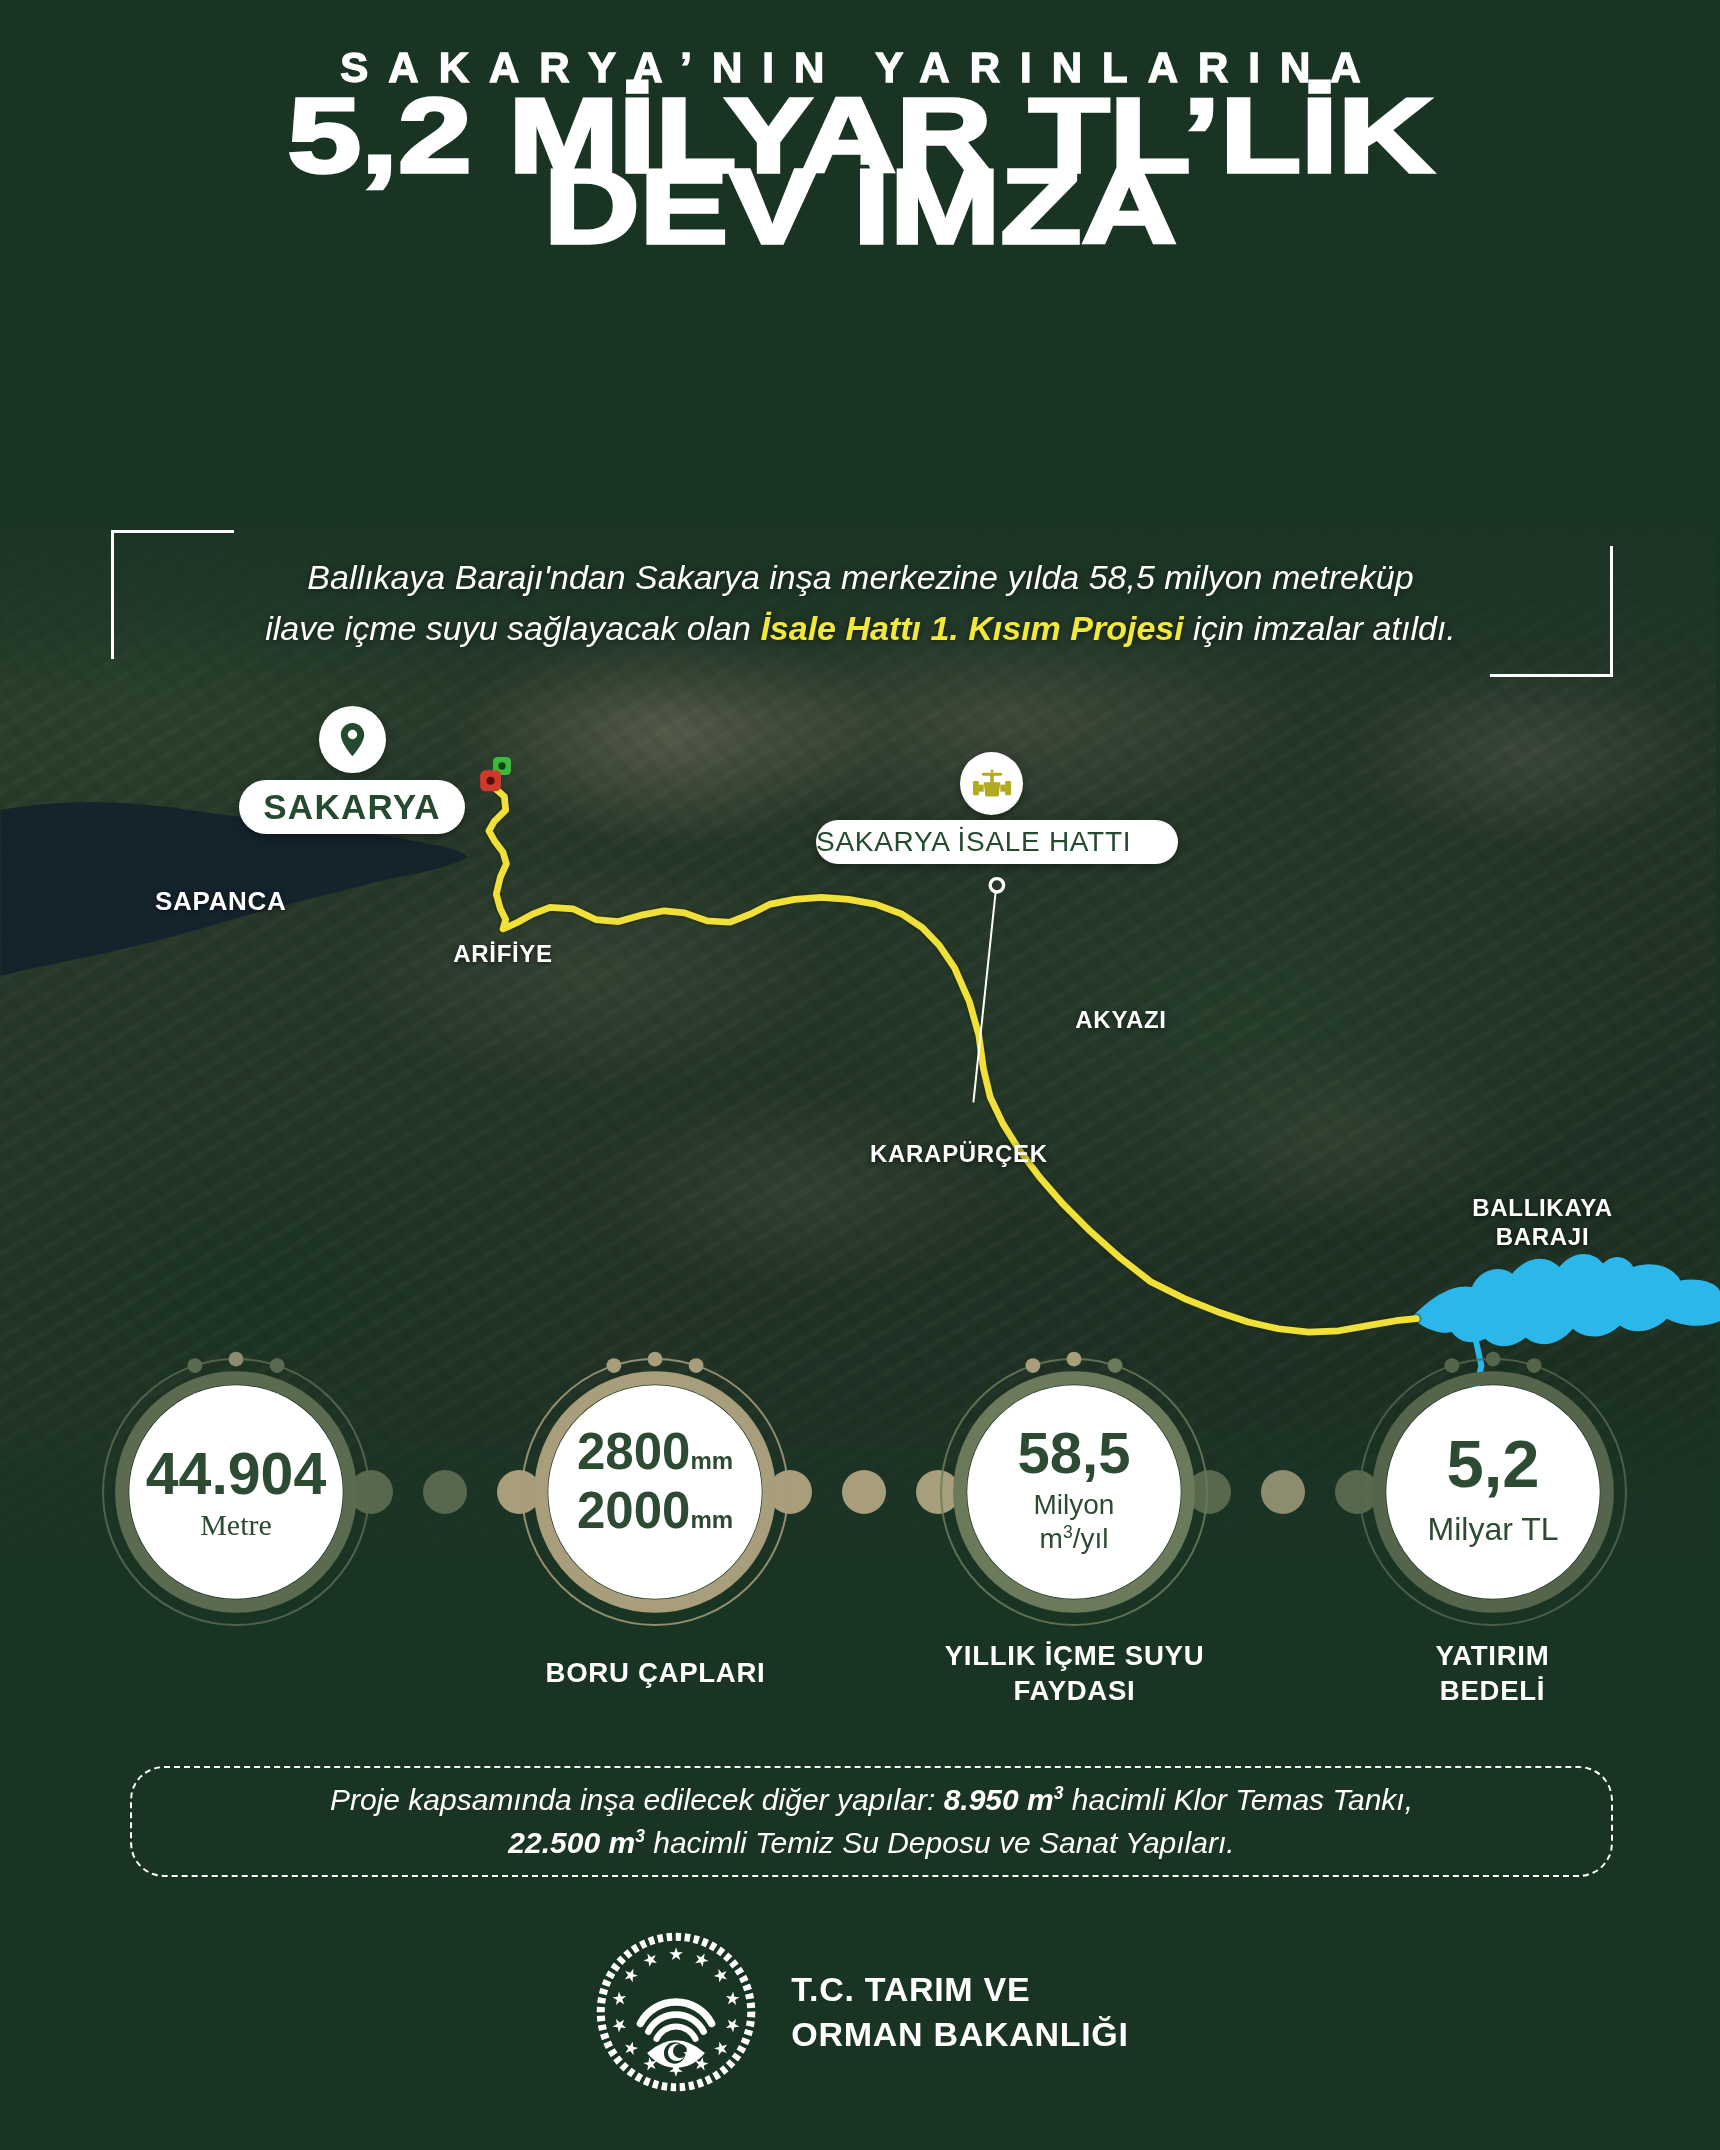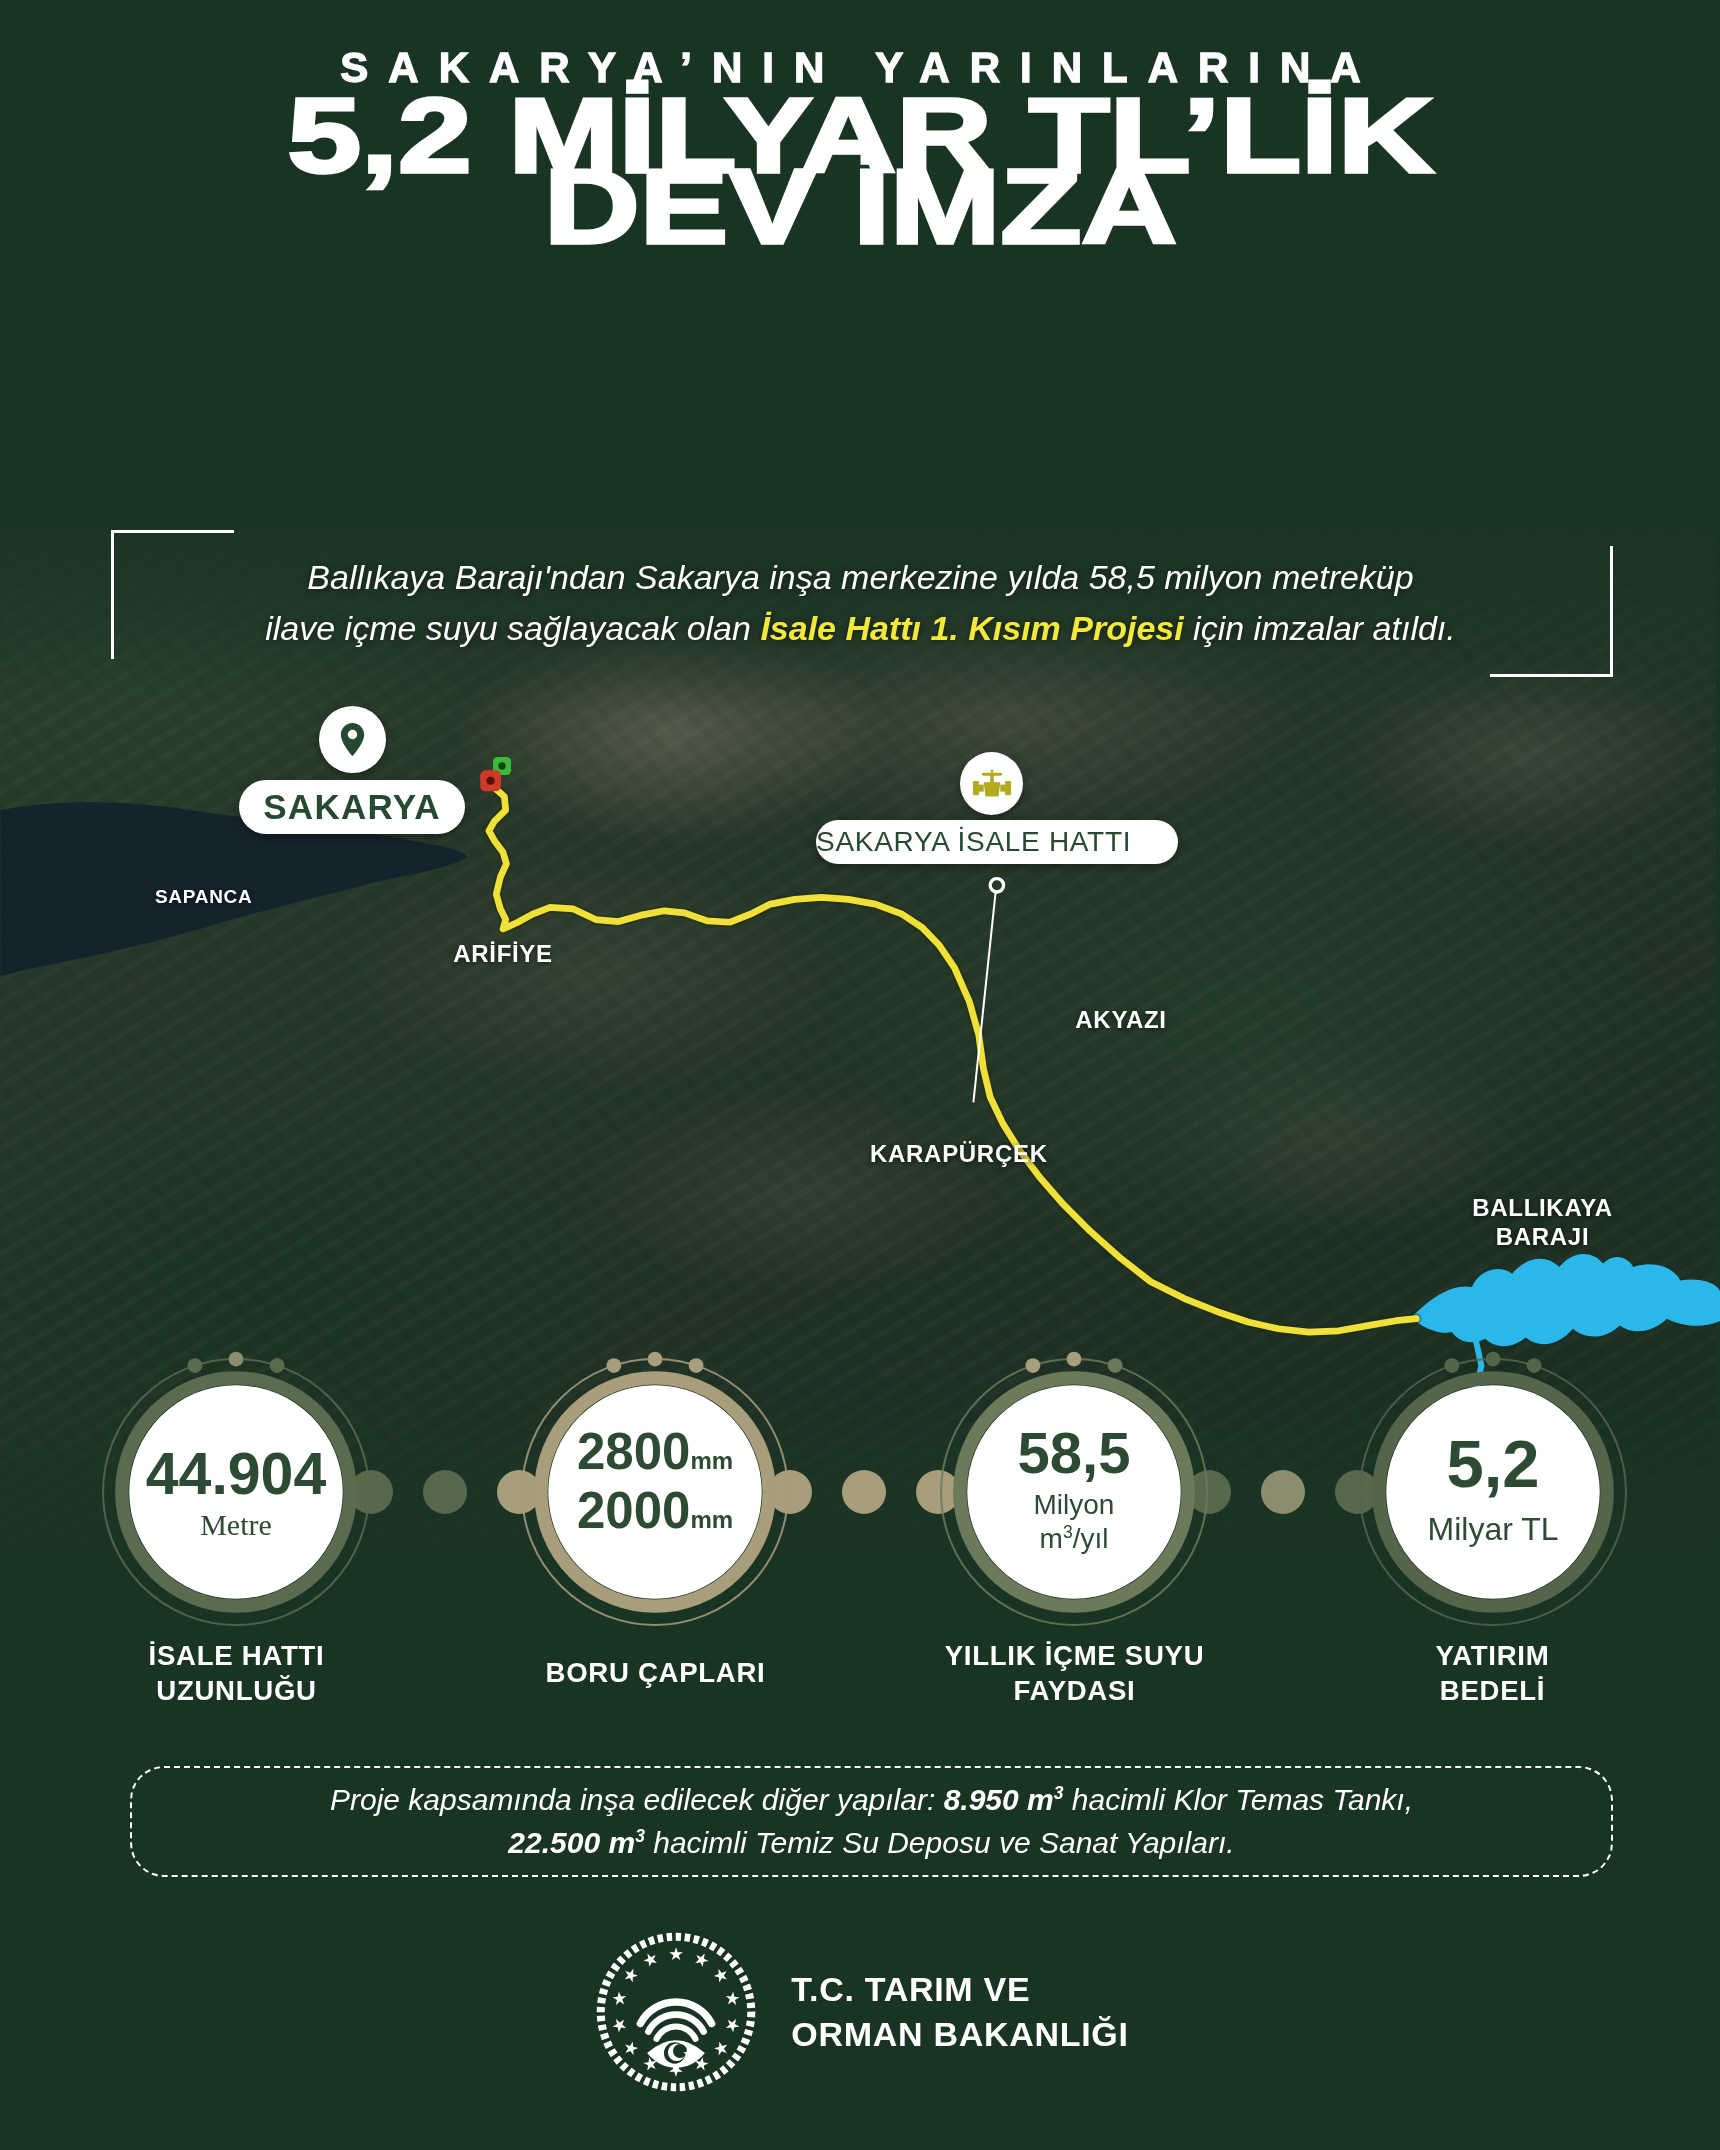--- a/index.html
+++ b/index.html
@@ -146,21 +146,21 @@
           <rect x="29" y="9" width="6" height="15"></rect>
           <rect x="15" y="6" width="34" height="5" rx="2.5"></rect>
           <rect x="30" y="1" width="4" height="5"></rect>
         </g>
       </svg>
     </div>
     <div class="line-pill">
       <span>SAKARYA İSALE HATTI</span>
     </div>
 
-    <div class="map-label" style="left:155px;top:375px;font-size:19px;">SAPANCA</div>
+    <div class="map-label" style="left:155px;top:375px;font-size:26px;">SAPANCA</div>
     <div class="map-label" style="left:436px;top:429px;width:134px;font-size:24px;">ARİFİYE</div>
     <div class="map-label" style="left:1054px;top:495px;width:134px;font-size:24px;">AKYAZI</div>
     <div class="map-label" style="left:870px;top:629px;width:161px;font-size:24px;">KARAPÜRÇEK</div>
     <div class="map-label" style="left:1462px;top:683px;width:161px;font-size:24px;line-height:1.2;">
       <div>BALLIKAYA</div>
       <div>BARAJI</div>
     </div>
 
     <div class="map-fade-top"></div>
     <div class="map-fade-bottom"></div>
@@ -235,24 +235,20 @@
   <div class="dotrow-dot dot-sage" style="left:349px;"></div>
   <div class="dotrow-dot dot-sage" style="left:423px;"></div>
   <div class="dotrow-dot dot-tan" style="left:497px;"></div>
   <div class="dotrow-dot dot-tan" style="left:768px;"></div>
   <div class="dotrow-dot dot-tan" style="left:842px;"></div>
   <div class="dotrow-dot dot-tan" style="left:916px;"></div>
   <div class="dotrow-dot dot-sage" style="left:1187px;"></div>
   <div class="dotrow-dot dot-khaki" style="left:1261px;"></div>
   <div class="dotrow-dot dot-sage" style="left:1335px;"></div>
 
-  <div class="caption" style="left:102px;">
-    <div>İSALE HATTI</div>
-    <div>UZUNLUĞU</div>
-  </div>
   <div class="caption" style="left:521px;">
     <div>BORU ÇAPLARI</div>
   </div>
   <div class="caption" style="left:940px;">
     <div>YILLIK İÇME SUYU</div>
     <div>FAYDASI</div>
   </div>
   <div class="caption" style="left:1358px;">
     <div>YATIRIM</div>
     <div>BEDELİ</div>

